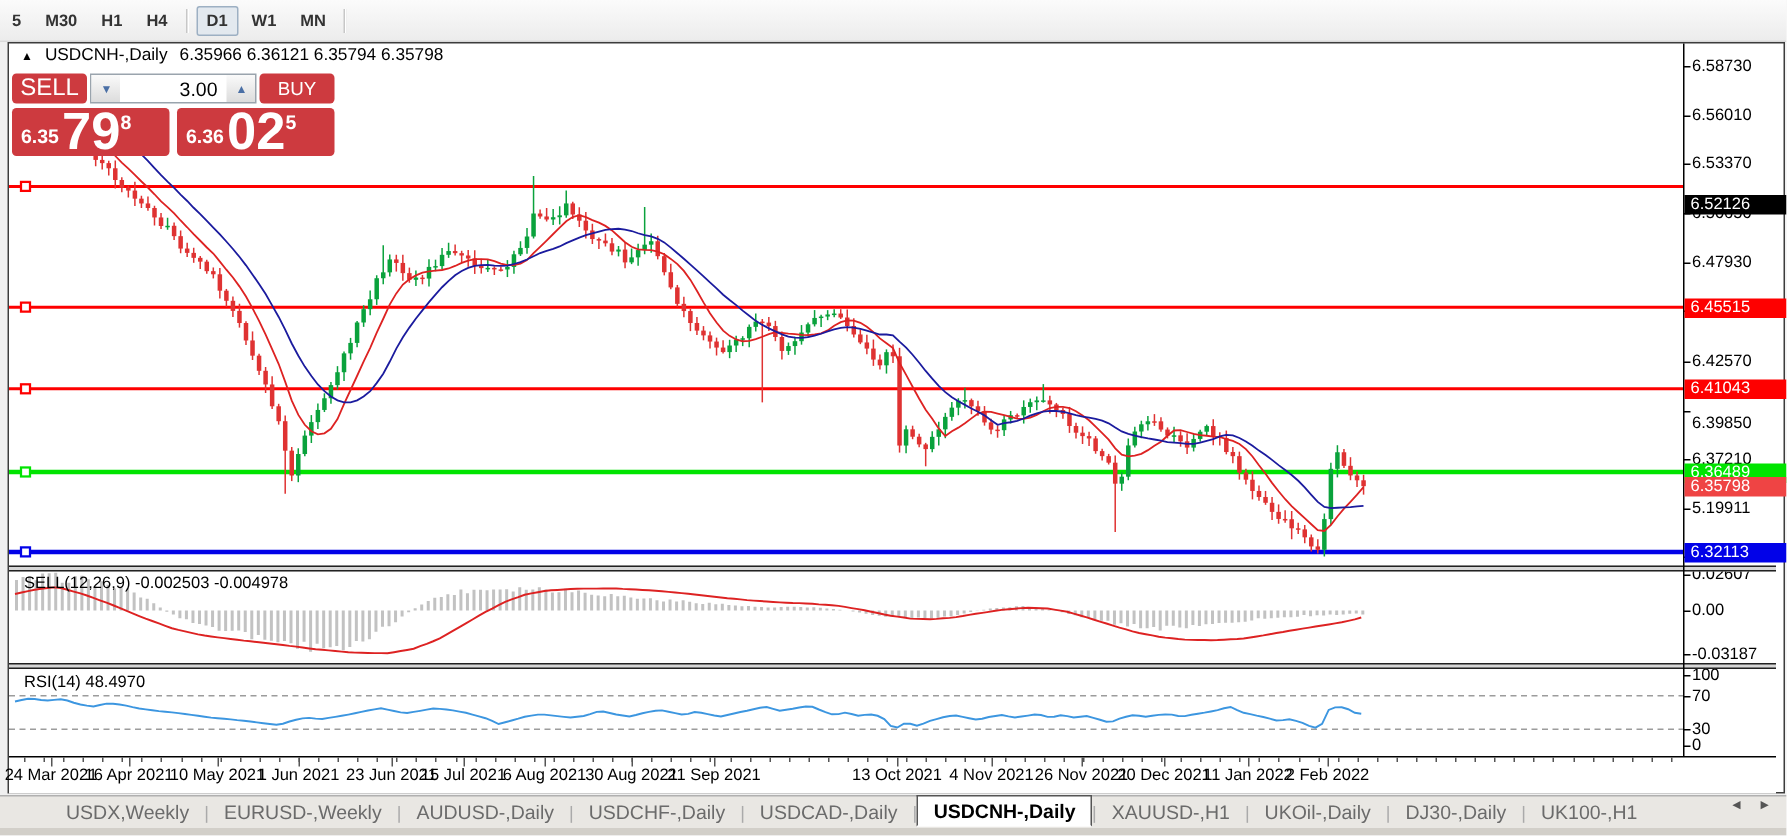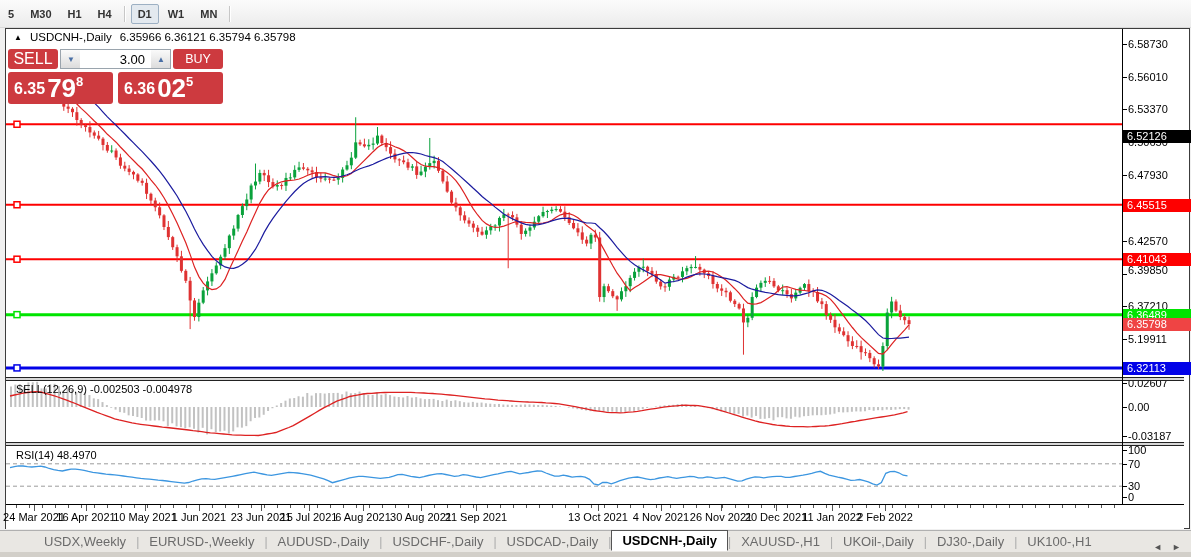--- a/index.html
+++ b/index.html
@@ -25,22 +25,22 @@
   #buy-btn{left:165px;top:2px;width:50px;height:20px;font-size:12.5px;text-align:center;line-height:20px;}
   #vol-group{position:absolute;left:52px;top:2px;width:111px;height:20px;border:1px solid #9aa4ad;
              background:#fff;box-sizing:border-box;display:flex;}
   .spin-btn{width:19px;height:100%;background:linear-gradient(#fafafa,#dcdcdc);
             border:0;font-size:8px;color:#4a6fa5;text-align:center;line-height:18px;cursor:default;}
   #vol-input{flex:1;border:0;outline:0;font-size:13px;text-align:right;padding-right:6px;
              font-family:"Liberation Sans",sans-serif;min-width:0;}
   .price-tile{top:25px;height:32px;width:105px;}
   #sell-tile{left:0;} #buy-tile{left:110px;}
   .tile-inner{position:absolute;bottom:3px;left:6px;display:flex;align-items:flex-end;}
-  .p-small{font-size:16px;font-weight:bold;margin-right:2px;margin-bottom:3px;margin-top:43px;}
-  .p-big{font-size:26px;font-weight:bold;line-height:26px;}
+  .p-small{font-size:13px;font-weight:bold;margin-right:2px;margin-bottom:3px;margin-top:43px;}
+  .p-big{font-size:35px;font-weight:bold;line-height:26px;}
   .p-sup{font-size:13px;font-weight:bold;margin-bottom:12px;}
   
   svg{position:absolute;}
   #main-svg{left:6px;top:29px;}
   #macd-svg{left:6px;top:381px;}
   #rsi-svg{left:6px;top:446px;}
   .panel-divider{position:absolute;left:6px;width:1178px;height:4px;background:#d7d7d7;
                  border-top:1px solid #222;border-bottom:1px solid #222;box-sizing:border-box;z-index:20;}
   #divider-1{top:377px;} #divider-2{top:442px;}
   #axis-line{position:absolute;left:1122px;top:29px;width:1px;height:475px;background:#000;z-index:21;}
@@ -48,21 +48,21 @@
   .axis-tick-dash{position:absolute;left:1122px;width:5px;height:1px;background:#000;}
   .level-badge{position:absolute;left:1123px;width:64px;height:13px;font-size:11px;color:#fff;
                padding-left:4px;line-height:13px;z-index:25;}
   .ind-label{position:absolute;left:16px;font-size:11px;color:#000;z-index:15;}
   #date-strip{position:absolute;left:6px;top:504px;width:1178px;height:24px;background:#fff;
               border-top:1px solid #000;z-index:10;}
   .date-label{position:absolute;top:6px;font-size:11px;color:#000;transform:translateX(-50%);white-space:nowrap;}
   .date-tick{position:absolute;top:0;width:1px;background:#555;}
   
   #tabs-bar{position:absolute;left:0;top:530px;width:1191px;height:22px;background:#e9e7e3;
-            border-top:1px solid #b0b0b0;display:flex;align-items:flex-end;padding-left:34px;box-sizing:border-box;}
+            border-top:1px solid #b0b0b0;display:flex;align-items:flex-start;padding-left:34px;box-sizing:border-box;}
   .tab{font-size:13px;color:#6b6b6b;padding:2px 10px;cursor:default;white-space:nowrap;}
   .tab.active{background:#fff;border:1px solid #555;border-bottom:1px solid #fff;
               color:#000;font-weight:bold;position:relative;top:-1px;}
   .tab-sep{color:#aaa;font-size:12px;}
   #tab-scrollers{margin-left:auto;margin-right:10px;display:flex;gap:10px;color:#555;font-size:9px;}
   #bottom-strip{position:absolute;left:0;top:552px;width:1191px;height:5px;background:#d2cfc9;}
 </style>
 </head>
 <body>
 
@@ -777,21 +777,21 @@
     <div class="axis-tick-label" style="top:103px">6.53370</div>
     <div class="axis-tick-dash" style="top:142px"></div>
     <div class="axis-tick-label" style="top:136px">6.50650</div>
     <div class="axis-tick-dash" style="top:175px"></div>
     <div class="axis-tick-label" style="top:169px">6.47930</div>
     <div class="axis-tick-dash" style="top:207px"></div>
     <div class="axis-tick-label" style="top:201px">6.45290</div>
     <div class="axis-tick-dash" style="top:241px"></div>
     <div class="axis-tick-label" style="top:235px">6.42570</div>
     <div class="axis-tick-dash" style="top:274px"></div>
-    <div class="axis-tick-label" style="top:264px">6.39850</div>
+    <div class="axis-tick-label" style="top:276px">6.39850</div>
     <div class="axis-tick-dash" style="top:306px"></div>
     <div class="axis-tick-label" style="top:300px">6.37210</div>
     <div class="axis-tick-dash" style="top:339px"></div>
     <div class="axis-tick-label" style="top:333px">5.19911</div>
     <div class="axis-tick-dash" style="top:371px"></div>
     <div class="axis-tick-label" style="top:365px">6.31850</div>
     <div class="axis-tick-dash" style="top:383px"></div>
     <div class="axis-tick-label" style="top:377px">0.02607</div>
     <div class="axis-tick-dash" style="top:407px"></div>
     <div class="axis-tick-label" style="top:401px">0.00</div>

